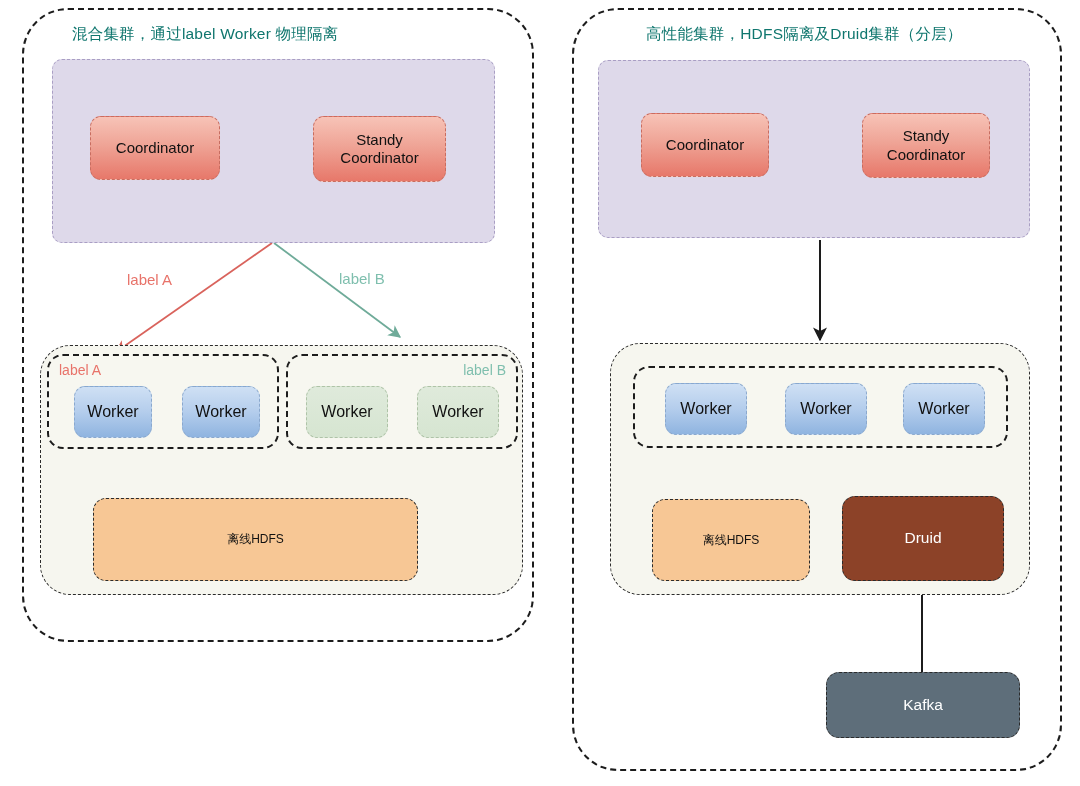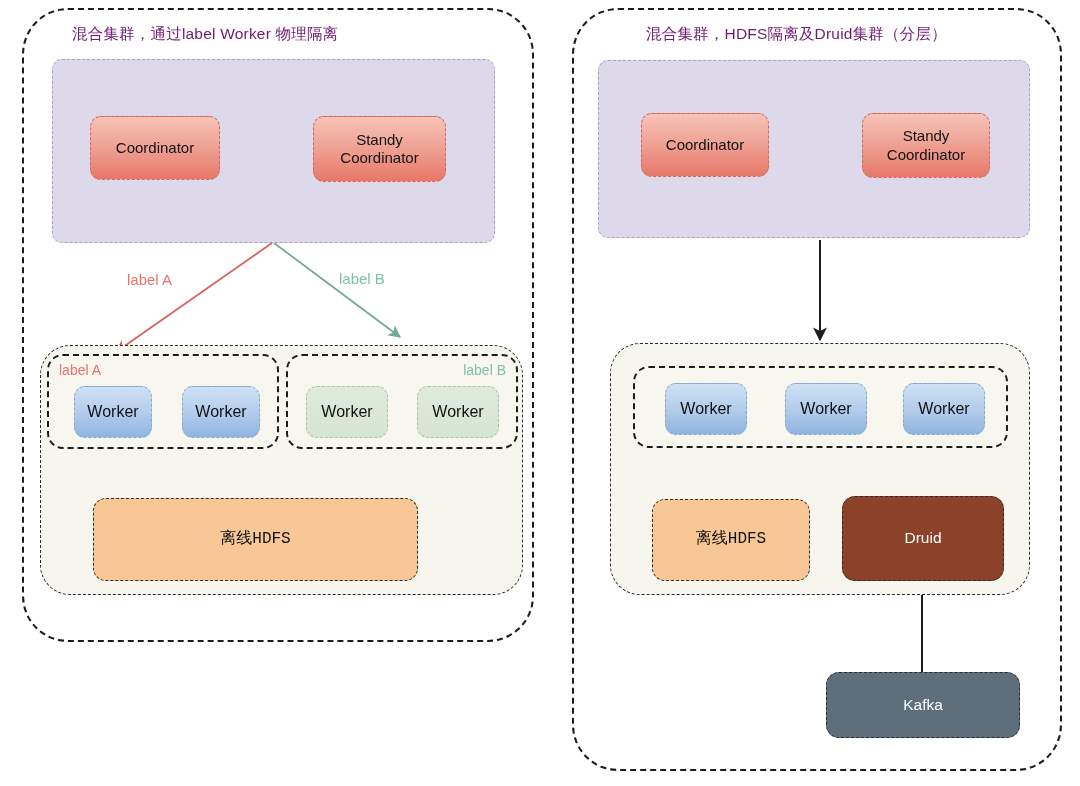--- a/index.html
+++ b/index.html
@@ -21,21 +21,21 @@
 
   
   .cluster-frame {
     border: 2.2px dashed #1c1c1c;
     border-radius: 46px;
     background: transparent;
   }
   .cluster-title {
     position: absolute;
     font-size: 15.5px;
-    color: #701a75;
+    color: #0f766e;
     letter-spacing: 0.2px;
     white-space: nowrap;
   }
 
   
   .purple-band {
     background: #ded9ea;
     border: 1.6px dashed #a99ec4;
     border-radius: 10px;
   }
@@ -80,22 +80,21 @@
     border: 1.4px dashed #8aa8cd;
   }
   .node.worker-green {
     background: linear-gradient(180deg, #dfeadb 0%, #d6e5d1 100%);
     border: 1.4px dashed #aec3a7;
   }
   .node.hdfs {
     background: #f7c795;
     border: 1.8px dashed #2b2b2b;
     border-radius: 13px;
-    font-size: 16px;
-    font-family: Liberation Mono, monospace;
+    font-size: 12px;
   }
   .node.druid {
     background: #8c4228;
     border: 1.8px dashed #2b2b2b;
     border-radius: 13px;
     color: #ffffff;
     font-size: 15.5px;
   }
   .node.kafka {
     background: #5e6e7a;
@@ -196,21 +195,21 @@
       </div>
     </div>
 
     <div class="abs node hdfs" style="left:52px; top:152px; width:325px; height:83px;">
       <span>离线HDFS</span>
     </div>
   </div>
 
   <div class="abs cluster-frame" style="left:572px; top:8px; width:490px; height:763px;"></div>
 
-  <div class="cluster-title" style="left:646px; top:24px;">混合集群，HDFS隔离及Druid集群（分层）</div>
+  <div class="cluster-title" style="left:646px; top:24px;">高性能集群，HDFS隔离及Druid集群（分层）</div>
 
   <div class="abs purple-band" style="left:598px; top:60px; width:432px; height:178px;">
     <div class="abs node coordinator" style="left:42px; top:52px; width:128px; height:64px;">
       <span>Coordinator</span>
     </div>
     <div class="abs node coordinator" style="left:263px; top:52px; width:128px; height:65px; flex-direction:column;">
       <span>Standy</span>
       <span>Coordinator</span>
     </div>
   </div>

